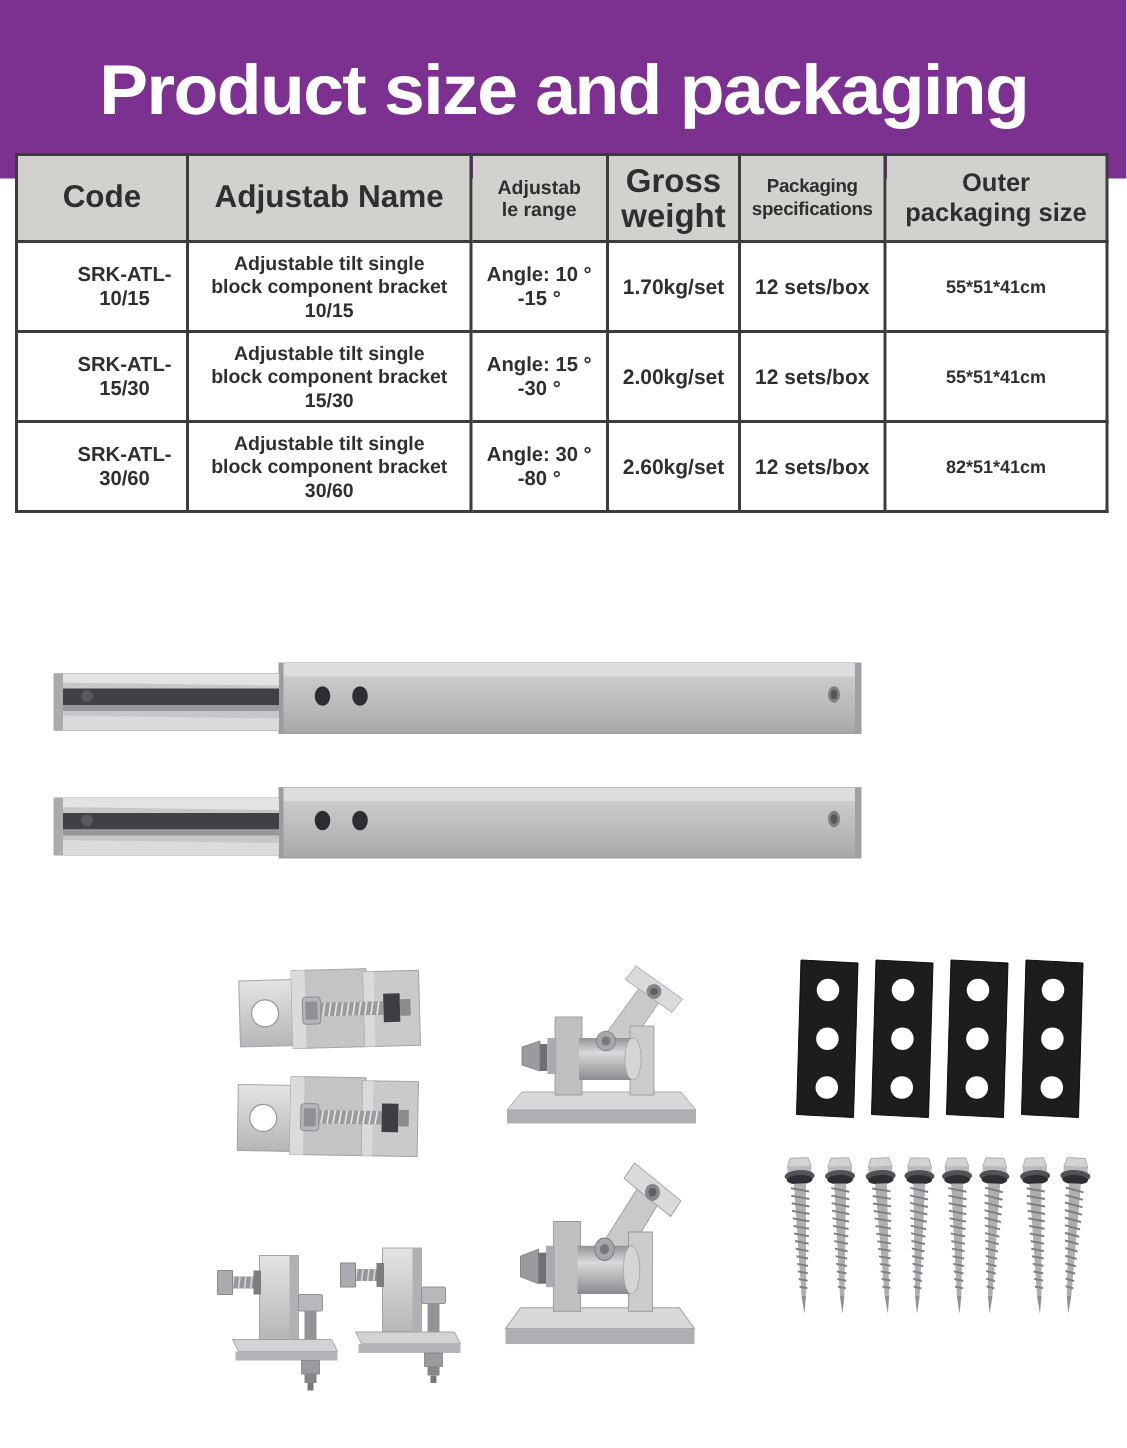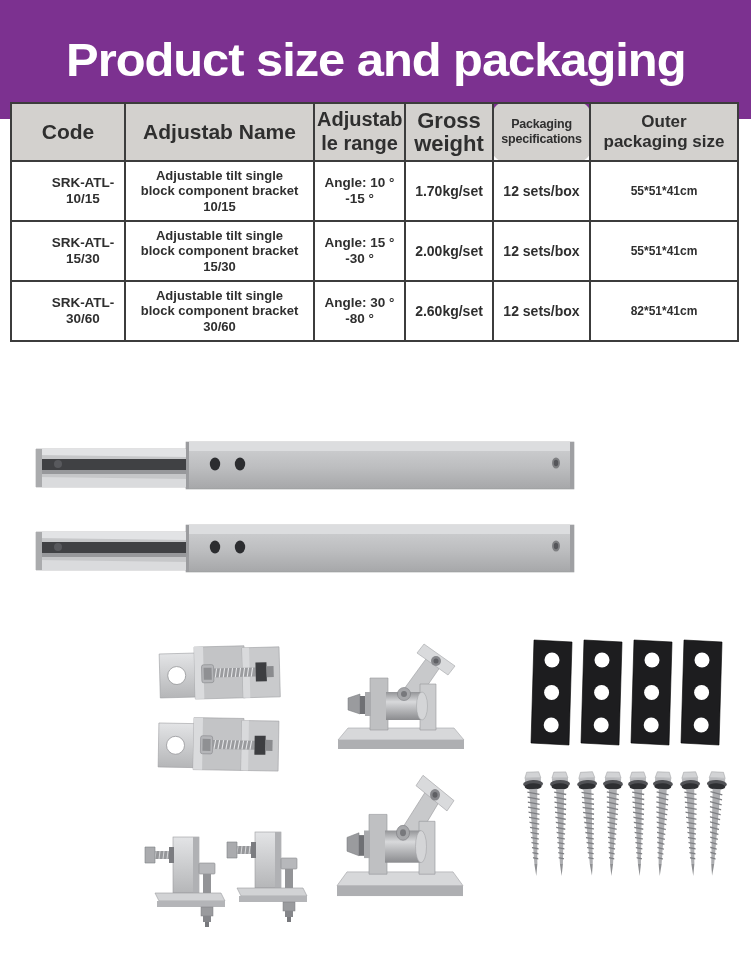--- a/index.html
+++ b/index.html
@@ -24,22 +24,22 @@
     border-collapse:collapse;table-layout:fixed;
   }
   .spec-table th,.spec-table td{
     border:2px solid var(--border);text-align:center;vertical-align:middle;
     white-space:pre-line;padding:1px 2px;line-height:1.18;overflow:hidden;
   }
   .spec-table th{background:var(--header-bg);font-weight:bold;}
   .spec-table td{background:#ffffff;font-weight:bold;}
   .spec-table tr.hdr{height:58px;}
   .spec-table tr.row{height:60px;}
-  th.c0{font-size:21px;} th.c1{font-size:21px;} th.c2{font-size:20px;}
-  th.c3{font-size:22px;line-height:1.05;} th.c4{font-size:12.5px;letter-spacing:-0.2px;border-radius:10px;}
+  th.c0{font-size:21px;} th.c1{font-size:21px;} th.c2{font-size:13px;}
+  th.c3{font-size:22px;line-height:1.05;} th.c4{font-size:12.5px;letter-spacing:-0.2px;}
   th.c5{font-size:17px;}
   td.c0{font-size:13.5px;padding-left:32px;} td.c1{font-size:13px;} td.c2{font-size:13.5px;text-align:center;}
   td.c3{font-size:14px;} td.c4{font-size:14px;}
   td.c5{font-size:12px;font-weight:600;border-radius:30px;}
   .gallery{position:absolute;left:0;top:420px;width:751px;height:545px;}
   .plate{fill:var(--black-plate);stroke:#000;stroke-width:0.6;}
 </style>
 </head>
 <body>
 

